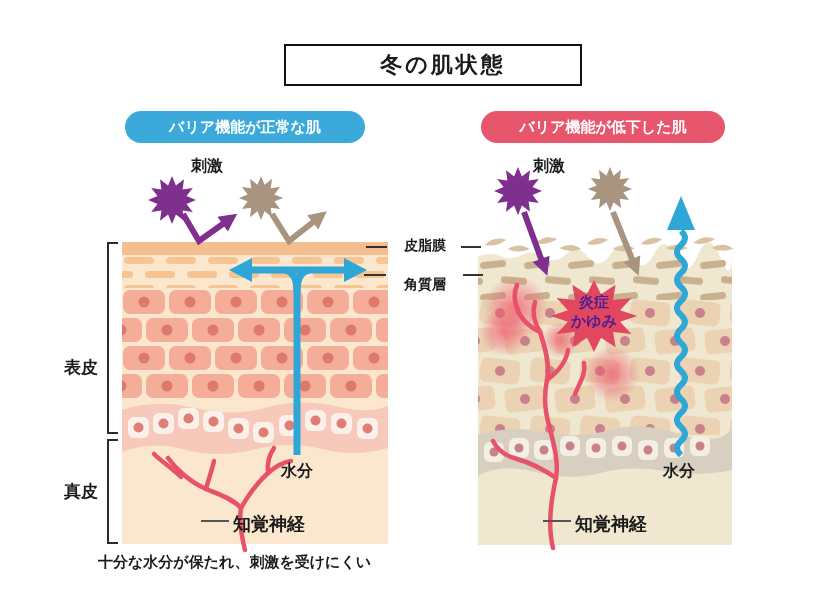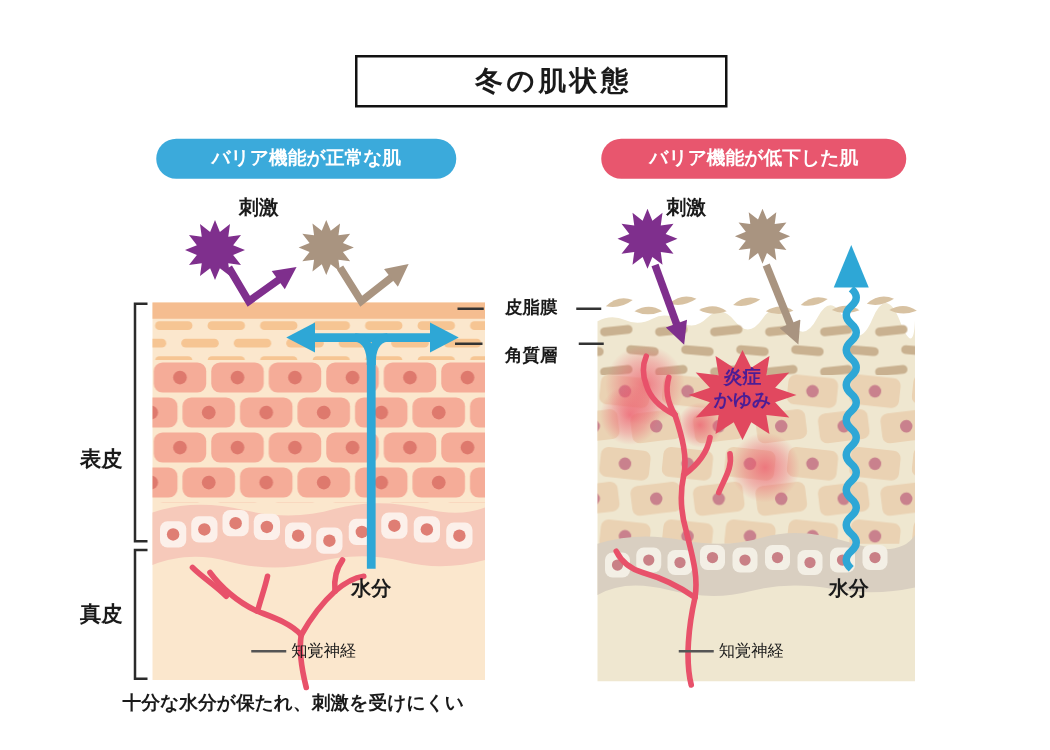--- a/index.html
+++ b/index.html
@@ -9,21 +9,21 @@
   #art{position:absolute;left:0;top:0;}
   .title-box{left:284px;top:44px;width:274px;height:38px;border:2px solid #111;
              font-size:22px;font-weight:bold;line-height:38px;text-align:center;letter-spacing:3px;background:#fff;padding-left:20px;}
   .pill{height:32px;border-radius:16px;color:#fff;font-size:15px;font-weight:bold;
         line-height:32px;text-align:center;}
   .pill-blue{left:125px;top:111px;width:240px;background:#3BAADB;}
   .pill-pink{left:481px;top:111px;width:244px;background:#E8566E;}
   .stim{font-size:16px;font-weight:bold;}
   .side-label{font-size:17px;font-weight:bold;}
   .mid-label{width:72px;text-align:center;font-size:14px;font-weight:bold;}
-  .small-label{font-size:13px;font-weight:normal;}
+  .small-label{font-size:18px;font-weight:bold;}
   .moisture{font-size:16px;font-weight:bold;}
   .burst-text{left:551px;top:293px;width:86px;text-align:center;color:#4c1d95;
               font-size:15px;font-weight:bold;line-height:1.25;}
   .caption{width:316px;text-align:left;font-size:15px;font-weight:bold;}
 </style>
 </head>
 <body>
 
 <div id="stage">
 

